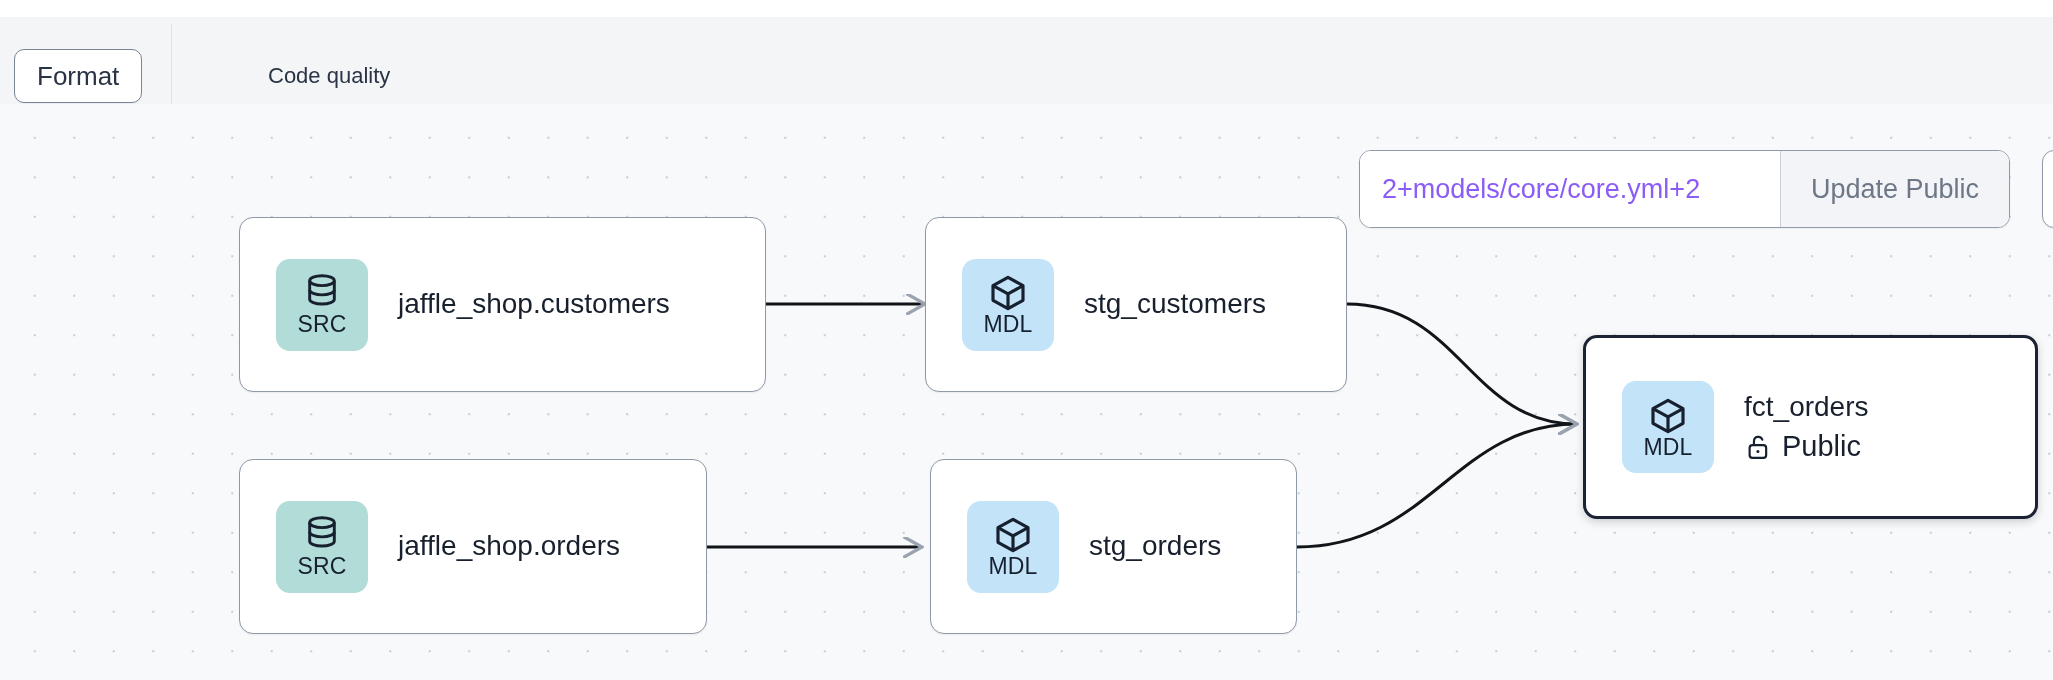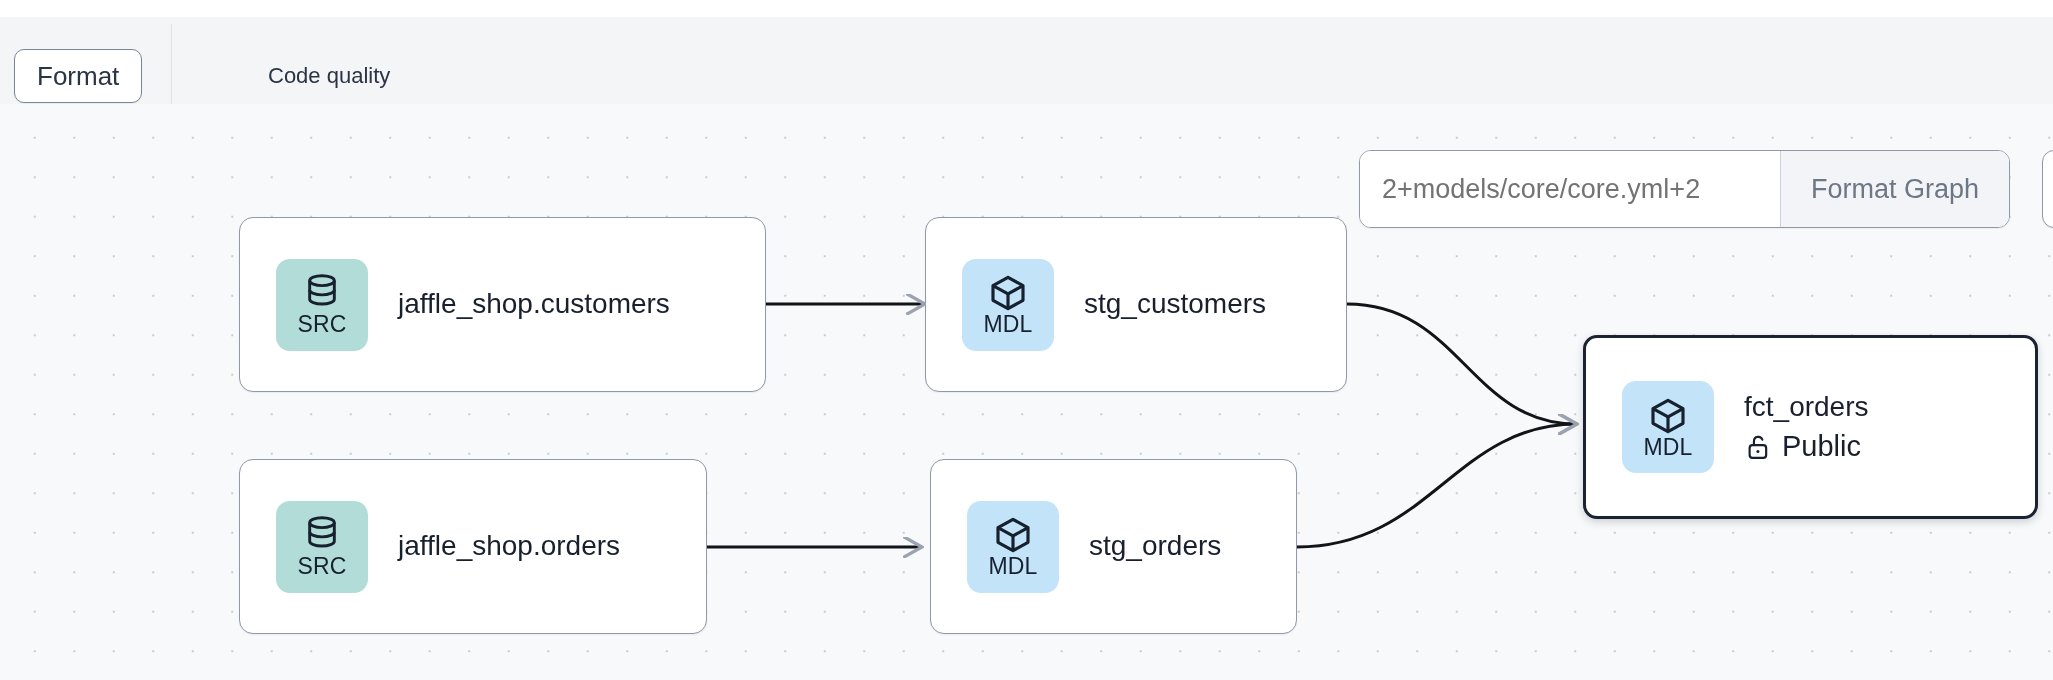--- a/index.html
+++ b/index.html
@@ -162,21 +162,21 @@
     border-radius: 12px;
     overflow: hidden;
     box-shadow: 0 1px 2px rgba(16,24,40,.05);
   }
   .selector-input {
     width: 420px;
     border: none;
     outline: none;
     background: #ffffff;
     font-size: 27px;
-    color: #737373;
+    color: #8b5cf6;
     padding: 0 22px;
     font-family: "Liberation Sans", sans-serif;
   }
   .update-btn {
     border: none;
     border-left: 1.5px solid #c9d0d9;
     background: #f2f4f7;
     font-size: 27px;
     color: #6d7785;
     padding: 0 30px;
@@ -302,18 +302,18 @@
           <path d="M7.6 9.5V6.4a3.4 3.4 0 0 1 6.6-1.1" stroke="#17202e" stroke-width="1.7" stroke-linecap="round"></path>
           <circle cx="10.7" cy="14.5" r="1.2" fill="#17202e"></circle>
         </svg>
         <span>Public</span>
       </div>
     </div>
   </div>
 
   <div class="graph-controls">
     <input class="selector-input" type="text" value="2+models/core/core.yml+2" style="">
-    <button class="update-btn">Format Graph</button>
+    <button class="update-btn">Update Public</button>
   </div>
 
   <div class="edge-control"></div>
 
 </div>
 
 </body></html>

